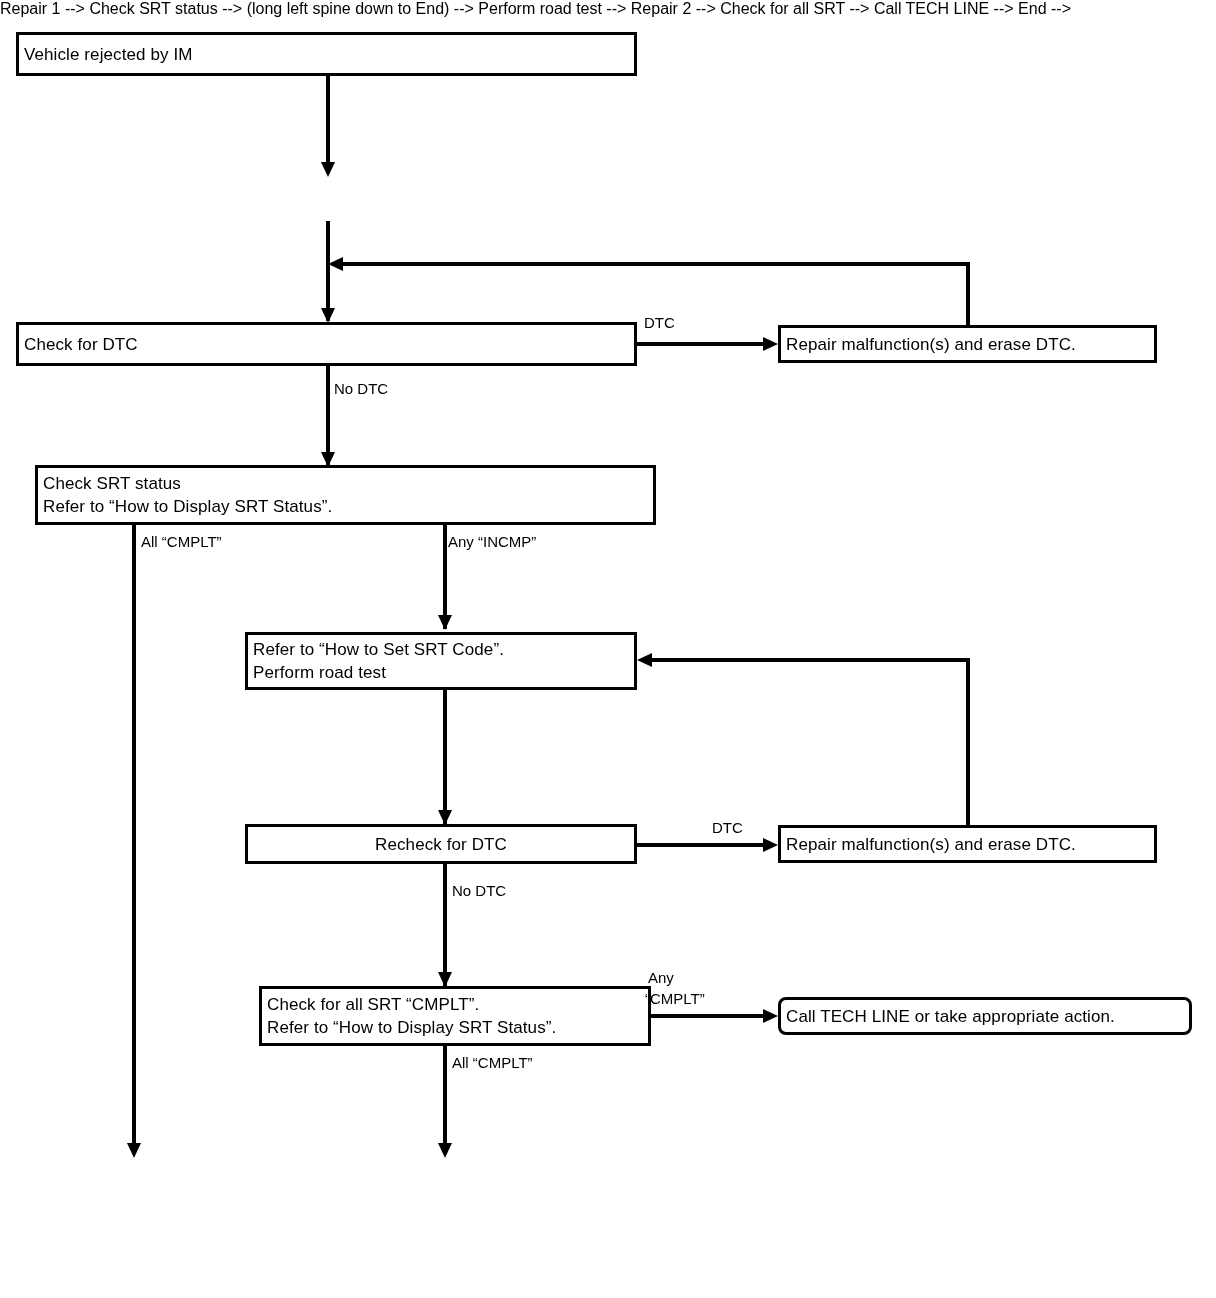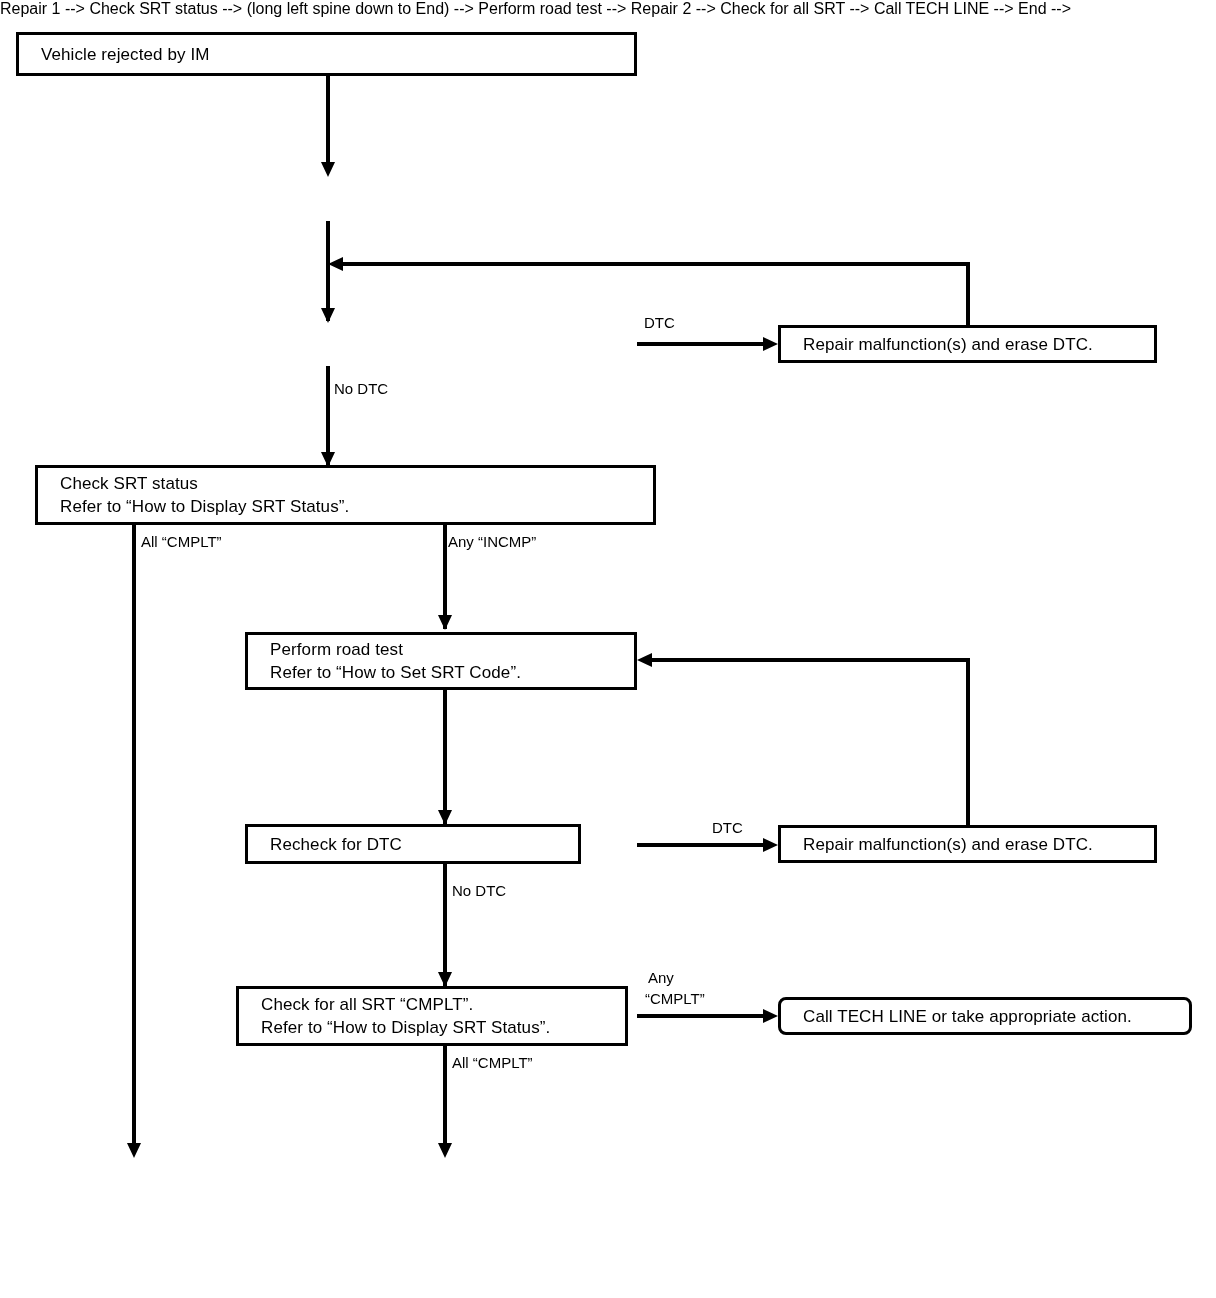--- a/index.html
+++ b/index.html
@@ -21,21 +21,21 @@
   }
   
   .node {
     position: absolute;
     box-sizing: border-box;
     border: 3px solid #000000;
     background: #ffffff;
     display: flex;
     flex-direction: column;
     justify-content: center;
-    padding: 0 22px;
+    padding: 0 5px;
     z-index: 3;
   }
   .node .line {
     font-size: 17px;
     line-height: 23px;
     white-space: nowrap;
     letter-spacing: 0.1px;
   }
   
   .vline {
@@ -102,20 +102,23 @@
   <div class="vline" style="left:326px; top:76px; height:92px;"></div>
   <div class="arrow-down" style="left:321px; top:162px;"></div>
 
   
 
   
   <div class="vline" style="left:326px; top:221px; height:100px;"></div>
   <div class="arrow-down" style="left:321px; top:308px;"></div>
 
   
+  <div class="node" style="left:16px; top:322px; width:621px; height:44px;">
+    <span class="line">Check for DTC</span>
+  </div>
 
    Repair 1 --&gt;
   <div class="hline" style="left:637px; top:342px; width:130px;"></div>
   <div class="arrow-right" style="left:763px; top:337px;"></div>
   <div class="edge-label" style="left:644px; top:312px;">DTC</div>
 
   
   <div class="node" style="left:778px; top:325px; width:379px; height:38px;">
     <span class="line">Repair malfunction(s) and erase DTC.</span>
   </div>
@@ -141,30 +144,30 @@
   <div class="arrow-down" style="left:127px; top:1143px;"></div>
   <div class="edge-label" style="left:141px; top:531px;">All “CMPLT”</div>
 
    Perform road test --&gt;
   <div class="vline" style="left:443px; top:525px; height:104px;"></div>
   <div class="arrow-down" style="left:438px; top:615px;"></div>
   <div class="edge-label" style="left:448px; top:531px;">Any “INCMP”</div>
 
   
   <div class="node" style="left:245px; top:632px; width:392px; height:58px;">
+    <span class="line">Refer to “How to Set SRT Code”.</span>
     <span class="line">Perform road test</span>
-    <span class="line">Refer to “How to Set SRT Code”.</span>
   </div>
 
   
   <div class="vline" style="left:443px; top:690px; height:134px;"></div>
   <div class="arrow-down" style="left:438px; top:810px;"></div>
 
   
-  <div class="node" style="left:245px; top:824px; width:336px; height:40px;">
+  <div class="node" style="left:245px; top:824px; width:392px; height:40px;align-items:center;">
     <span class="line">Recheck for DTC</span>
   </div>
 
    Repair 2 --&gt;
   <div class="hline" style="left:637px; top:843px; width:130px;"></div>
   <div class="arrow-right" style="left:763px; top:838px;"></div>
   <div class="edge-label" style="left:712px; top:817px;">DTC</div>
 
   
   <div class="node" style="left:778px; top:825px; width:379px; height:38px;">
@@ -175,21 +178,21 @@
   <div class="vline" style="left:966px; top:658px; height:167px;"></div>
   <div class="hline" style="left:650px; top:658px; width:320px;"></div>
   <div class="arrow-left" style="left:637px; top:653px;"></div>
 
    Check for all SRT --&gt;
   <div class="vline" style="left:443px; top:864px; height:122px;"></div>
   <div class="arrow-down" style="left:438px; top:972px;"></div>
   <div class="edge-label" style="left:452px; top:880px;">No DTC</div>
 
   
-  <div class="node" style="left:236px; top:986px; width:392px; height:60px;">
+  <div class="node" style="left:259px; top:986px; width:392px; height:60px;">
     <span class="line">Check for all SRT “CMPLT”.</span>
     <span class="line">Refer to “How to Display SRT Status”.</span>
   </div>
 
    Call TECH LINE --&gt;
   <div class="hline" style="left:637px; top:1014px; width:130px;"></div>
   <div class="arrow-right" style="left:763px; top:1009px;"></div>
   <div class="edge-label" style="left:648px; top:967px;">Any</div>
   <div class="edge-label" style="left:645px; top:988px;">“CMPLT”</div>
 

